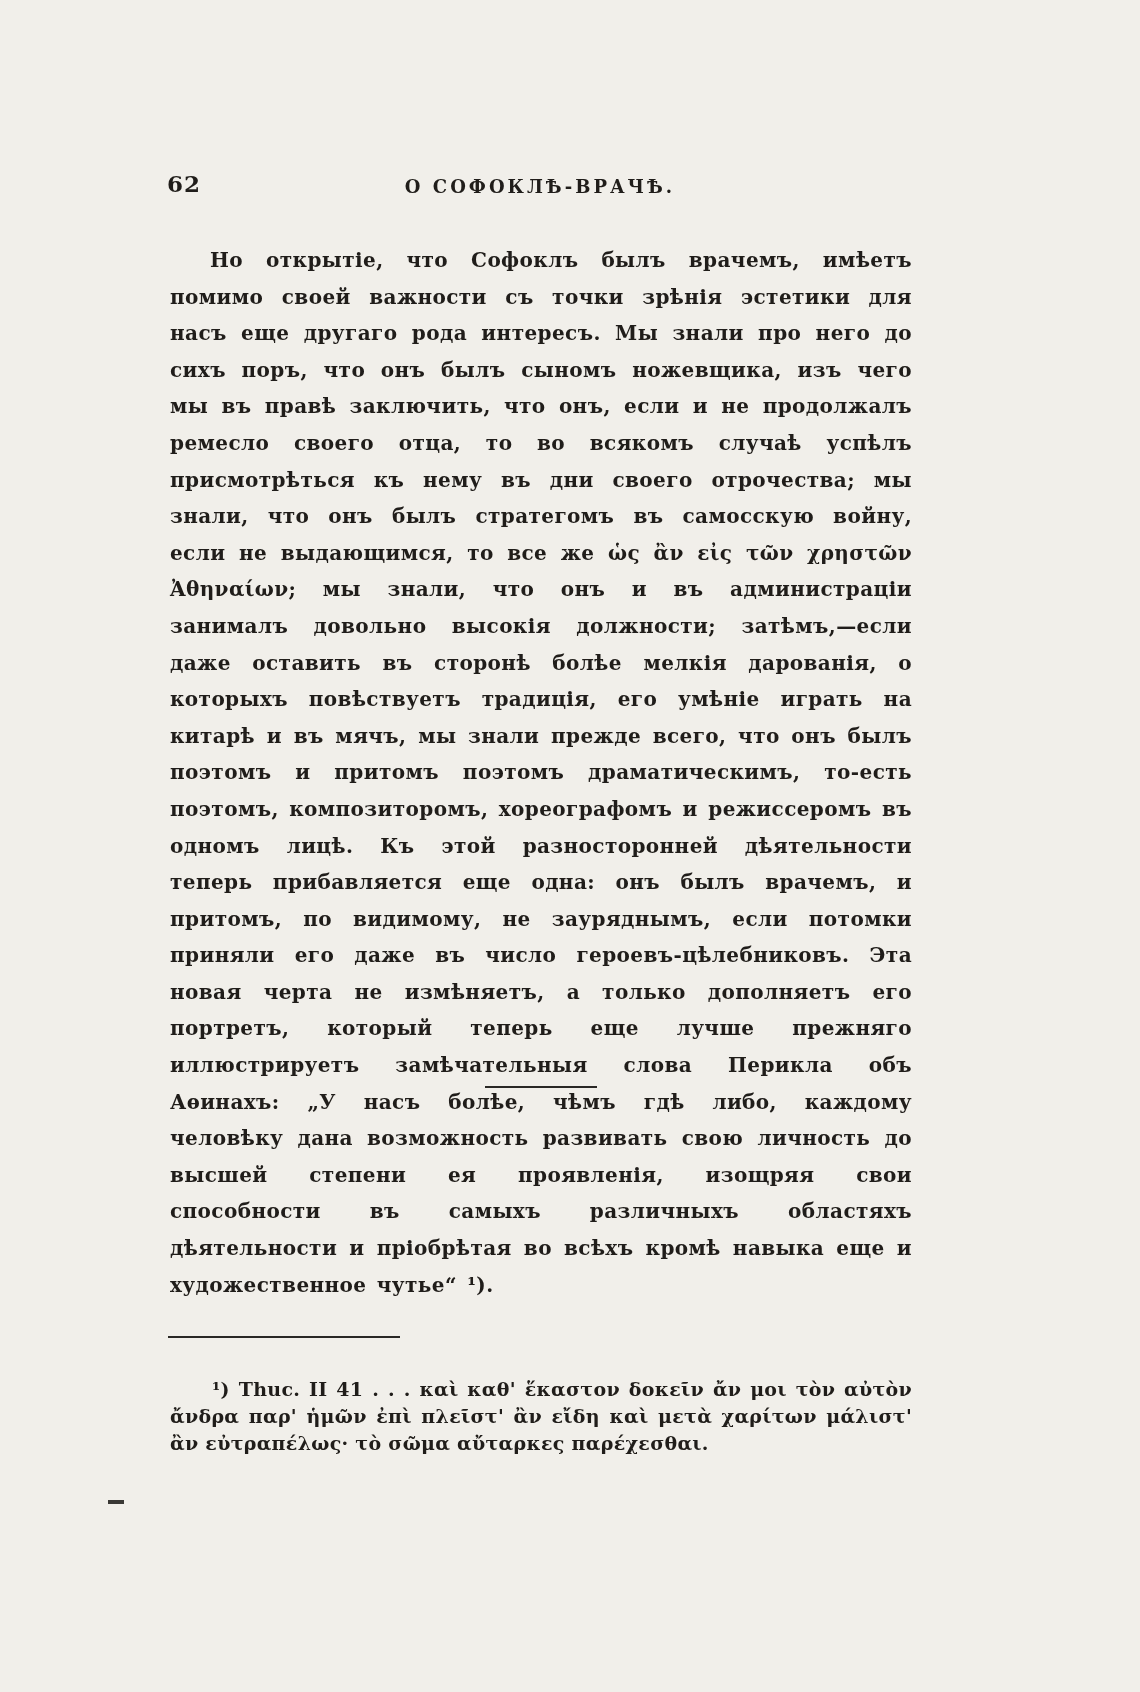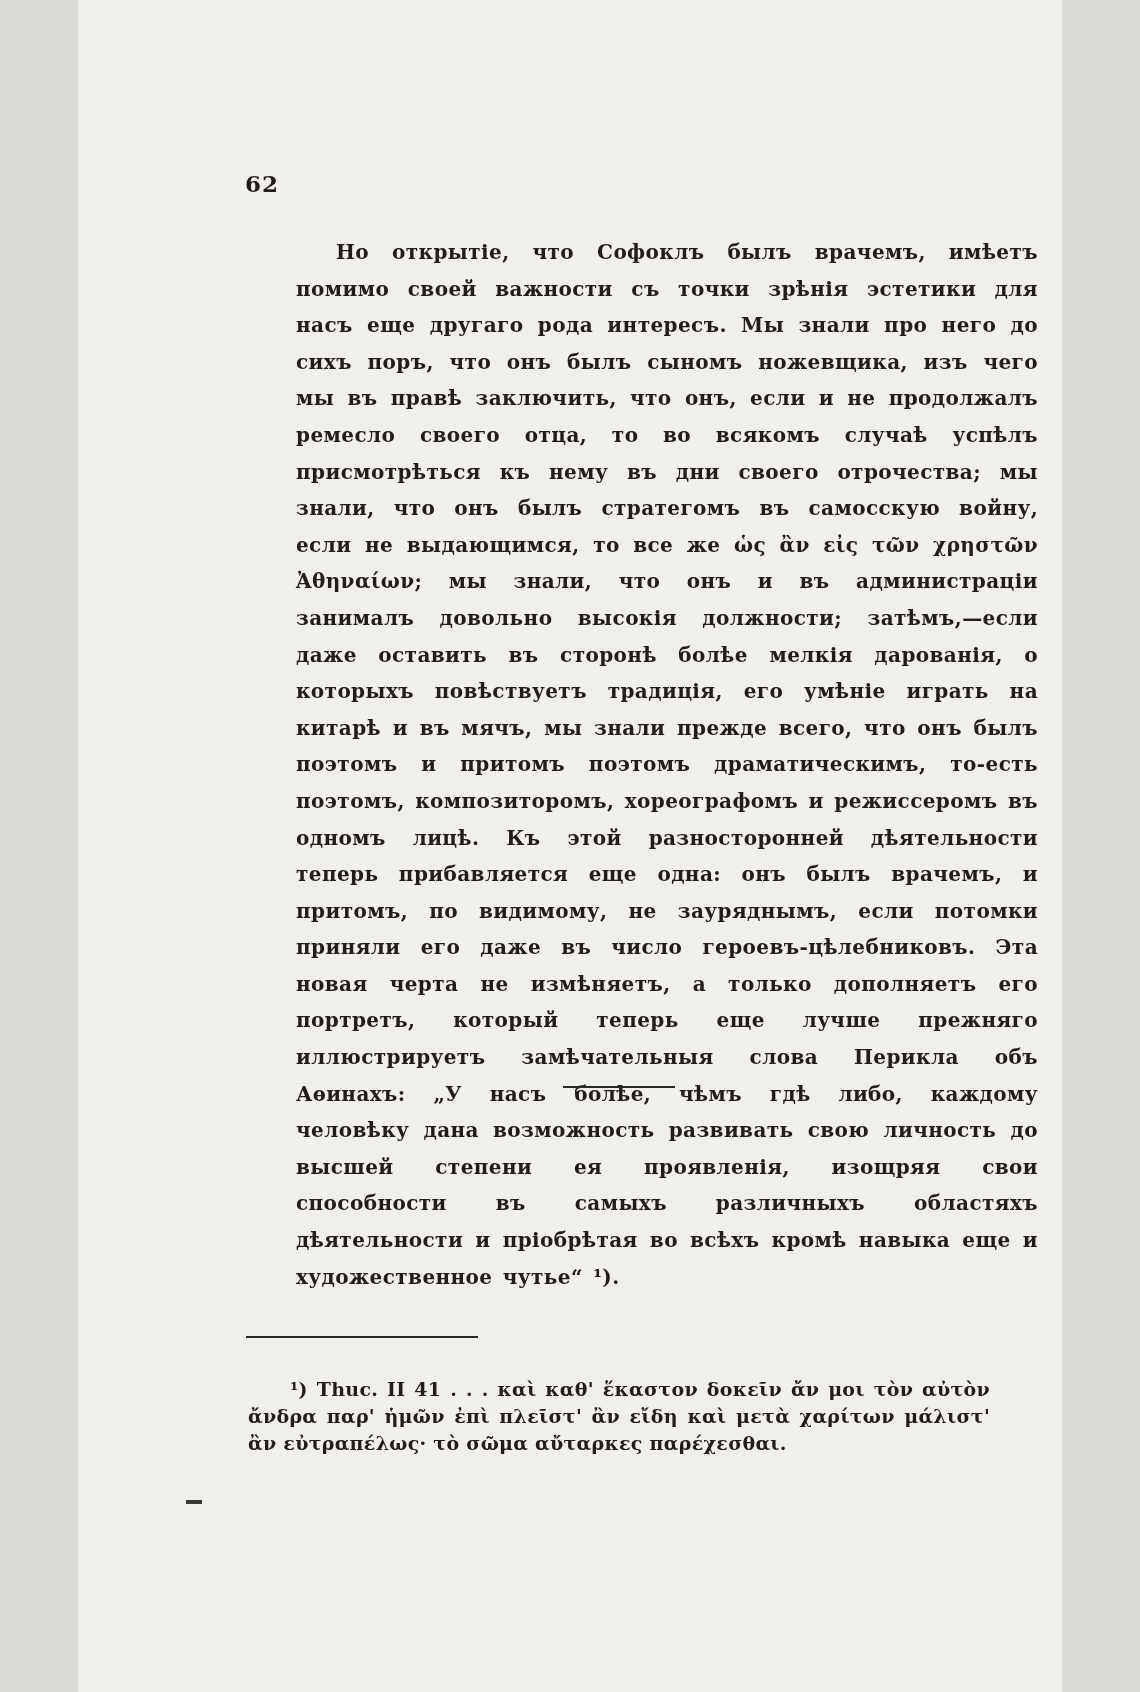--- a/index.html
+++ b/index.html
@@ -2,21 +2,21 @@
 <html><head>
 <meta charset="utf-8">
 <style>
   html, body {
     margin: 0;
     padding: 0;
     background: #dddbd6;
   }
   .page {
     position: relative;
-    width: 984px;
+    width: 1140px;
     height: 1692px;
     margin: 0 auto;
     background: #f1efea;
     font-family: "DejaVu Serif", serif;
     color: #201d1a;
     overflow: hidden;
     text-decoration: underline;
   }
   .page-number {
     position: absolute;
@@ -31,31 +31,30 @@
     top: 176px;
     left: 170px;
     width: 740px;
     text-align: center;
     font-size: 18px;
     font-weight: bold;
     letter-spacing: 3px;
   }
   .body-text {
     position: absolute;
-    top: 234px;
+    top: 242px;
     left: 170px;
     width: 742px;
     font-size: 20px;
     font-weight: bold;
     line-height: 36.6px;
     text-align: justify;
     text-indent: 40px;
     word-spacing: 3px;
     letter-spacing: 0.4px;
-    margin-left: 48px;
   }
   .signature {
     position: absolute;
     top: 938px;
     left: 170px;
     width: 742px;
     text-align: right;
     font-size: 21px;
     font-weight: bold;
     letter-spacing: 2px;
@@ -97,20 +96,21 @@
     background: #3a3835;
   }
 </style>
 </head>
 <body>
 
 <div class="page">
 
   <div class="page-number">62</div>
 
+  <div class="running-header">О СОФОКЛѢ-ВРАЧѢ.</div>
 
   <div class="body-text">Но открытіе, что Софоклъ былъ врачемъ, имѣетъ помимо своей важности съ точки зрѣнія эстетики для насъ еще другаго рода интересъ. Мы знали про него до сихъ поръ, что онъ былъ сыномъ ножевщика, изъ чего мы въ правѣ заключить, что онъ, если и не продолжалъ ремесло своего отца, то во всякомъ случаѣ успѣлъ присмотрѣться къ нему въ дни своего отрочества; мы знали, что онъ былъ стратегомъ въ самосскую войну, если не выдающимся, то все же ὡς ἂν εἰς τῶν χρηστῶν Ἀθηναίων; мы знали, что онъ и въ администраціи занималъ довольно высокія должности; затѣмъ,—если даже оставить въ сторонѣ болѣе мелкія дарованія, о которыхъ повѣствуетъ традиція, его умѣніе играть на китарѣ и въ мячъ, мы знали прежде всего, что онъ былъ поэтомъ и притомъ поэтомъ драматическимъ, то-есть поэтомъ, композиторомъ, хореографомъ и режиссеромъ въ одномъ лицѣ. Къ этой разносторонней дѣятельности теперь прибавляется еще одна: онъ былъ врачемъ, и притомъ, по видимому, не зауряднымъ, если потомки приняли его даже въ число героевъ-цѣлебниковъ. Эта новая черта не измѣняетъ, а только дополняетъ его портретъ, который теперь еще лучше прежняго иллюстрируетъ замѣчательныя слова Перикла объ Аѳинахъ: „У насъ болѣе, чѣмъ гдѣ либо, каждому человѣку дана возможность развивать свою личность до высшей степени ея проявленія, изощряя свои способности въ самыхъ различныхъ областяхъ дѣятельности и пріобрѣтая во всѣхъ кромѣ навыка еще и художественное чутье“ ¹).</div>
 
 
   <div class="section-rule"></div>
 
   <div class="footnote-rule"></div>
 
   <div class="footnote">¹) Thuc. II 41 . . . καὶ καθ' ἕκαστον δοκεῖν ἄν μοι τὸν αὐτὸν ἄνδρα παρ' ἡμῶν ἐπὶ πλεῖστ' ἂν εἴδη καὶ μετὰ χαρίτων μάλιστ' ἂν εὐτραπέλως· τὸ σῶμα αὔταρκες παρέχεσθαι.</div>
 

